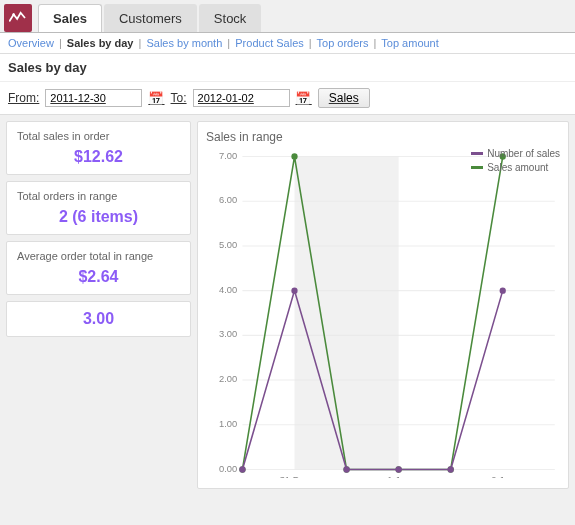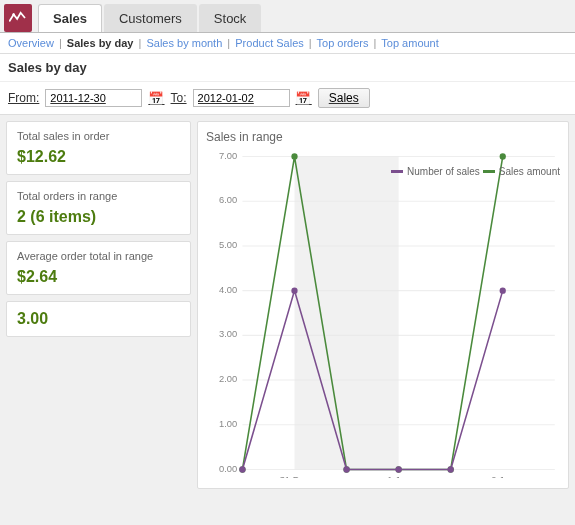--- a/index.html
+++ b/index.html
@@ -23,30 +23,30 @@
     .show-btn { background: linear-gradient(to bottom, #f8f8f8, #e8e8e8); border: 1px solid #bbb; padding: 2px 10px; cursor: pointer; font-size: 12px; border-radius: 2px; }
     .cal-icon { cursor: pointer; color: #888; font-size: 13px; }
 
     
     .main-content { display: flex; background: #f0f0f0; padding: 6px; gap: 6px; min-height: 380px; }
 
     
     .stats-panel { width: 185px; flex-shrink: 0; display: flex; flex-direction: column; gap: 6px; }
     .stat-card { background: #fff; border: 1px solid #ddd; border-radius: 2px; padding: 8px 10px; }
     .stat-card .stat-label { font-size: 11px; color: #666; margin-bottom: 6px; }
-    .stat-card .stat-value { font-size: 16px; font-weight: bold; color: #4d7c0f; text-align: left; display: block; }
+    .stat-card .stat-value { font-size: 16px; font-weight: bold; color: #8b5cf6; text-align: center; display: block; }
 
     
     .chart-panel { flex: 1; background: #fff; border: 1px solid #ddd; border-radius: 2px; padding: 8px; min-height: 360px; position: relative; }
     .chart-title { font-size: 12px; color: #666; margin-bottom: 4px; }
 
     .chart-area { position: relative; width: 100%; height: 330px; }
 
     
-    .legend { position: absolute; top: 18px; right: 0; display: flex; flex-direction: row; gap: 3px; font-size: 10px; color: #666; }
+    .legend { position: absolute; top: 0; right: 0; display: flex; flex-direction: column; gap: 3px; font-size: 10px; color: #666; }
     .legend-item { display: flex; align-items: center; gap: 4px; }
     .legend-color { width: 12px; height: 3px; }
     .legend-purple { background: #7b4f8e; }
     .legend-green { background: #4a8a3c; }
 
     svg.chart-svg { width: 100%; height: 100%; }
   </style>
 </head>
 <body>
 

